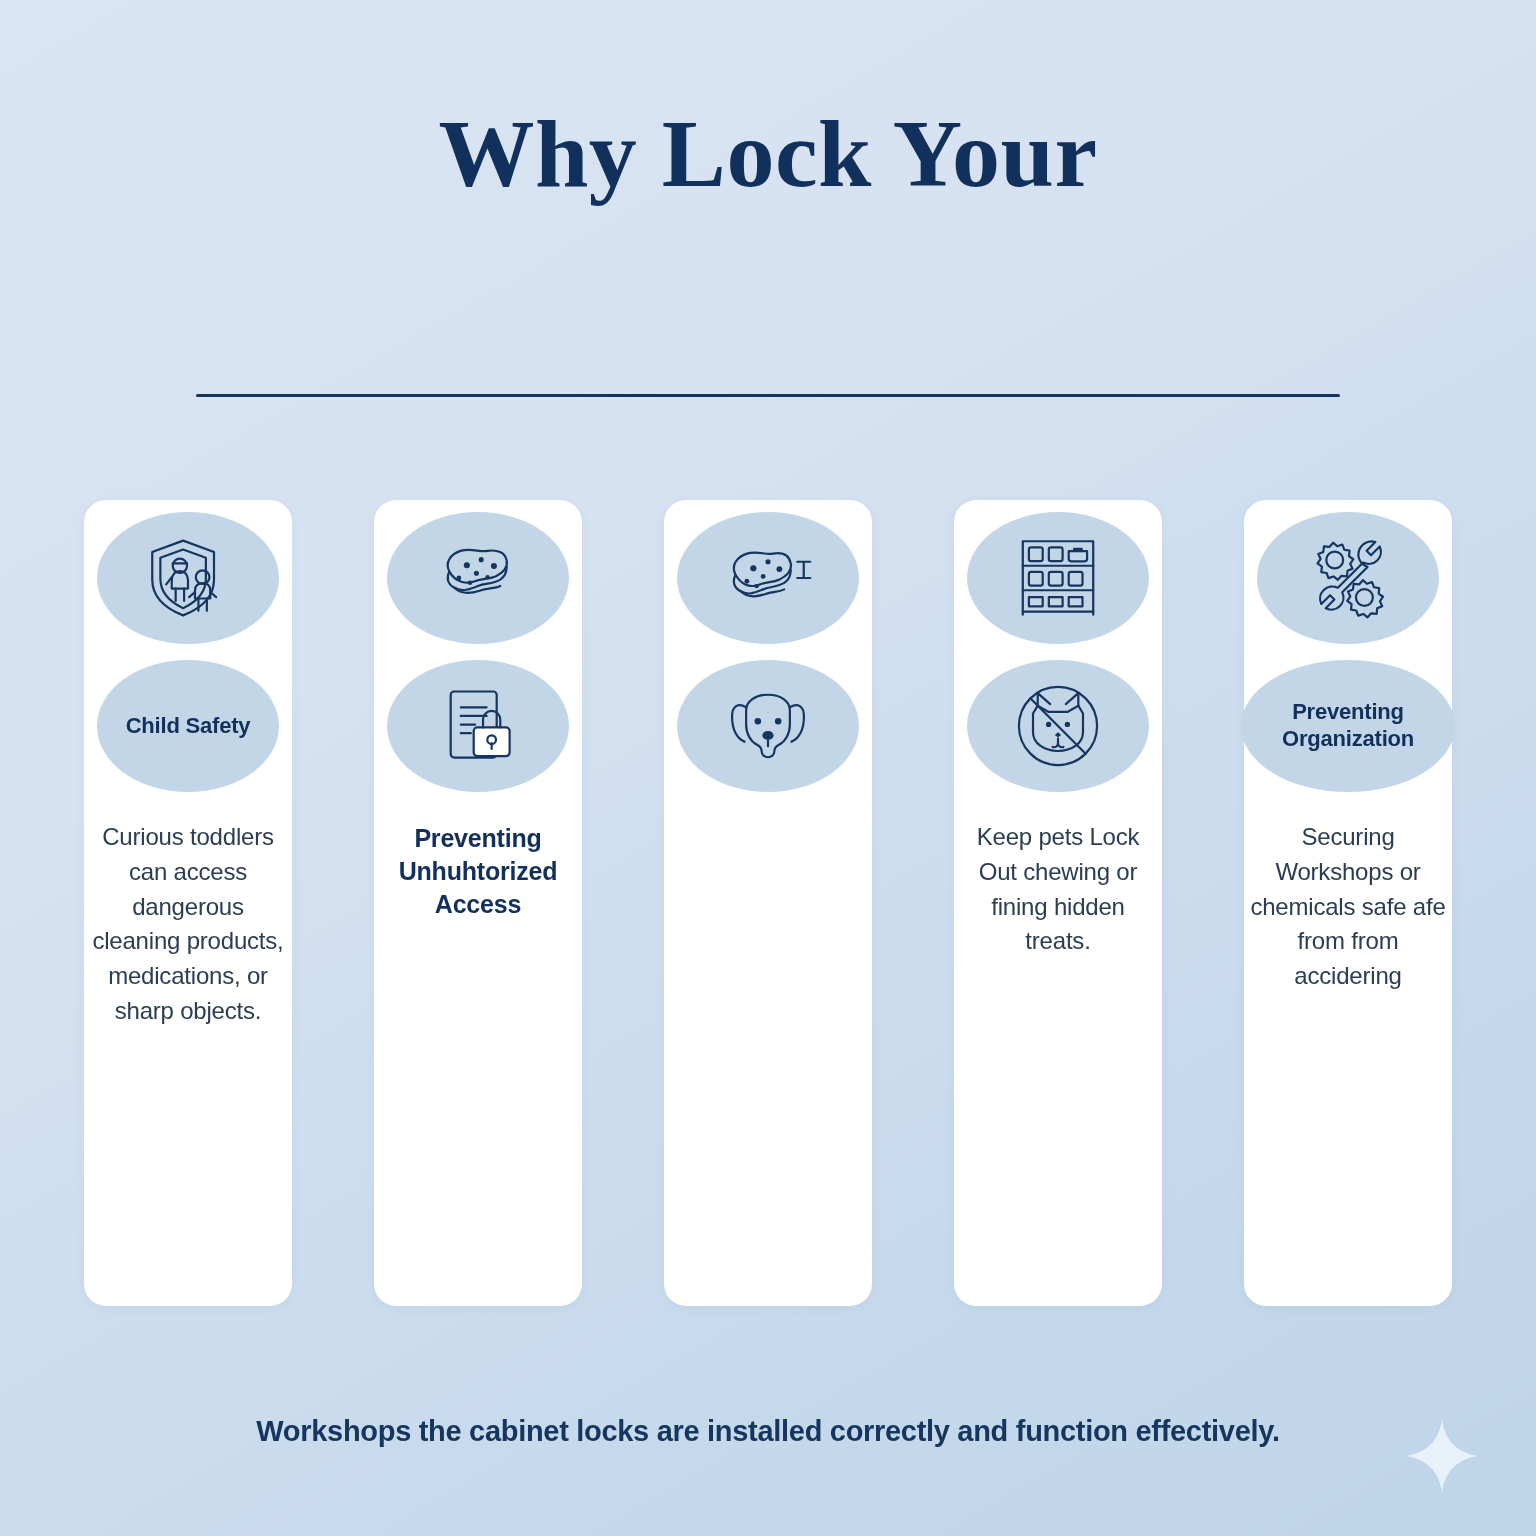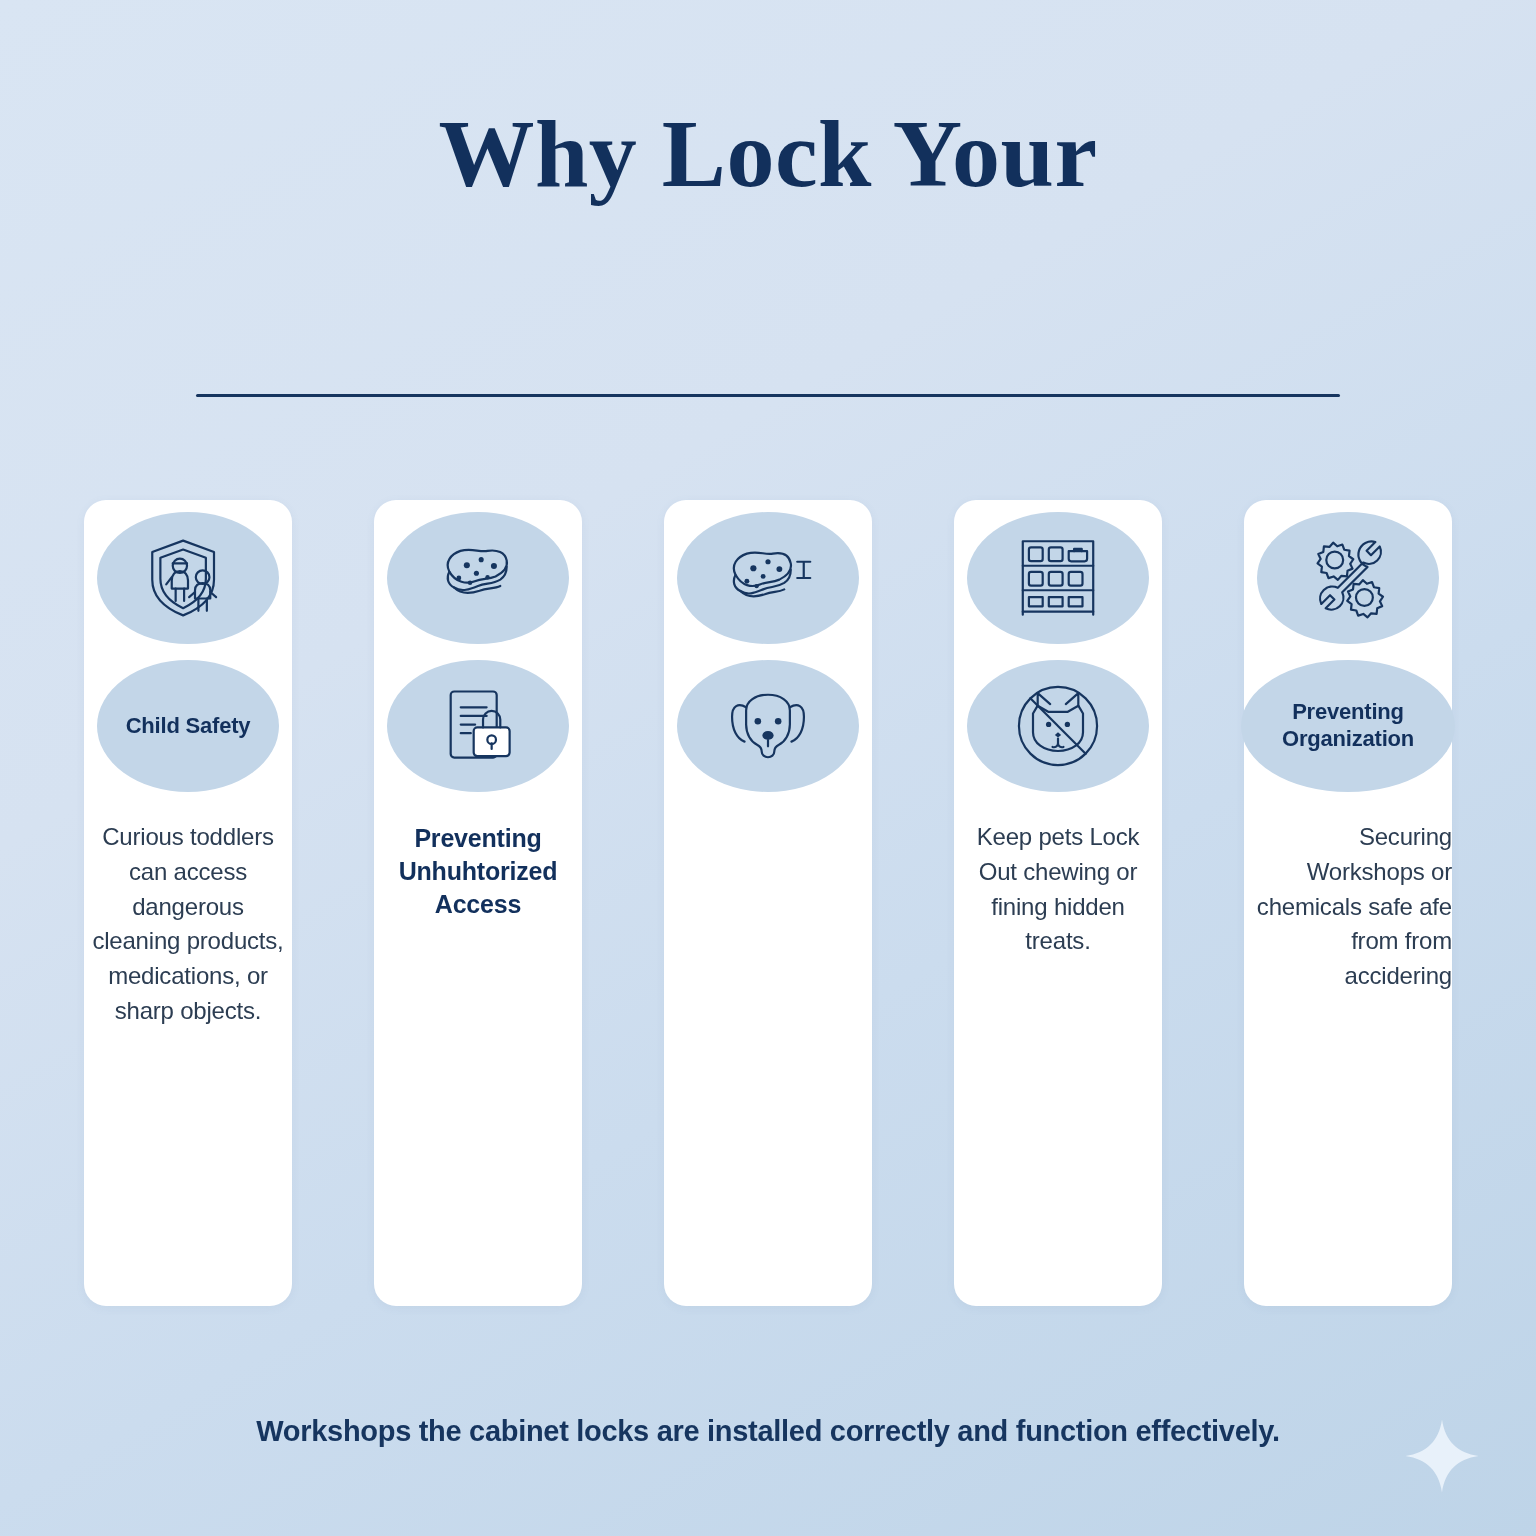--- a/index.html
+++ b/index.html
@@ -66,21 +66,21 @@
   .card-title{
     margin-top:30px;width:190px;text-align:center;
     font-size:25px;font-weight:700;color:#12305c;line-height:1.32;
     letter-spacing:-0.2px;
   }
 
   .card-body{
     margin-top:28px;width:200px;text-align:center;
     font-size:24px;color:#2c3d52;line-height:1.45;letter-spacing:-0.2px;
   }
-  .card-body.tight{width:208px;text-align:right;}
+  .card-body.tight{width:208px;}
 
   
   .bleed{
     width:214px;
   }
 
   svg.ic{display:block;}
   svg.ic path, svg.ic circle, svg.ic rect, svg.ic line, svg.ic polyline, svg.ic ellipse{
     vector-effect:non-scaling-stroke;
   }

